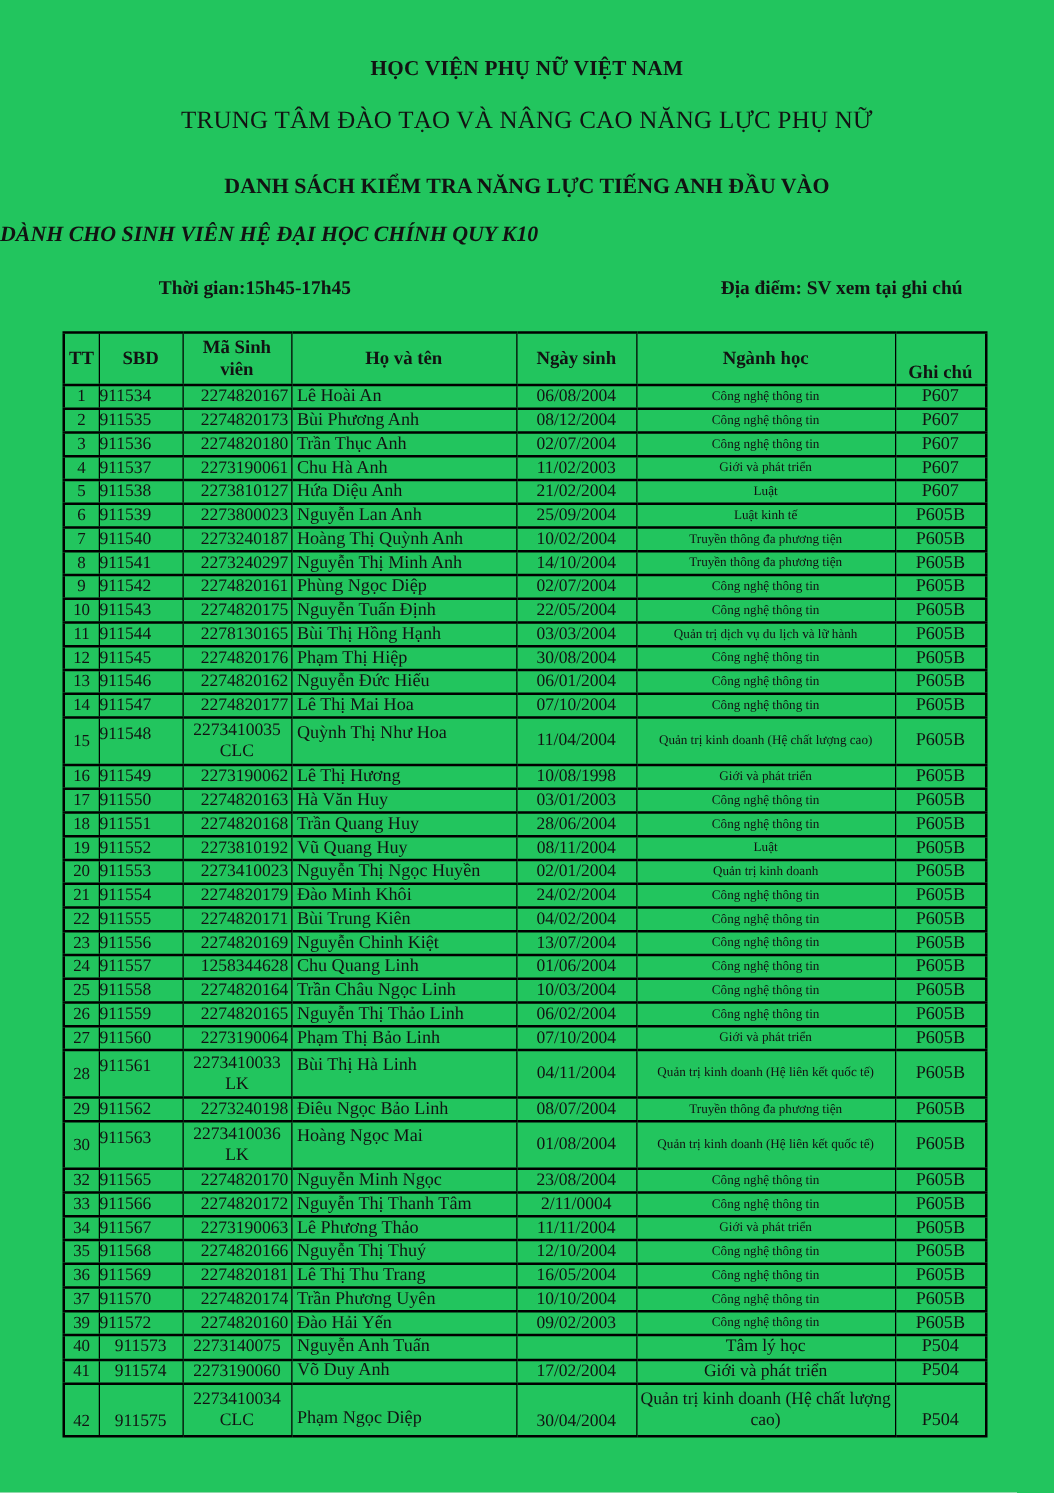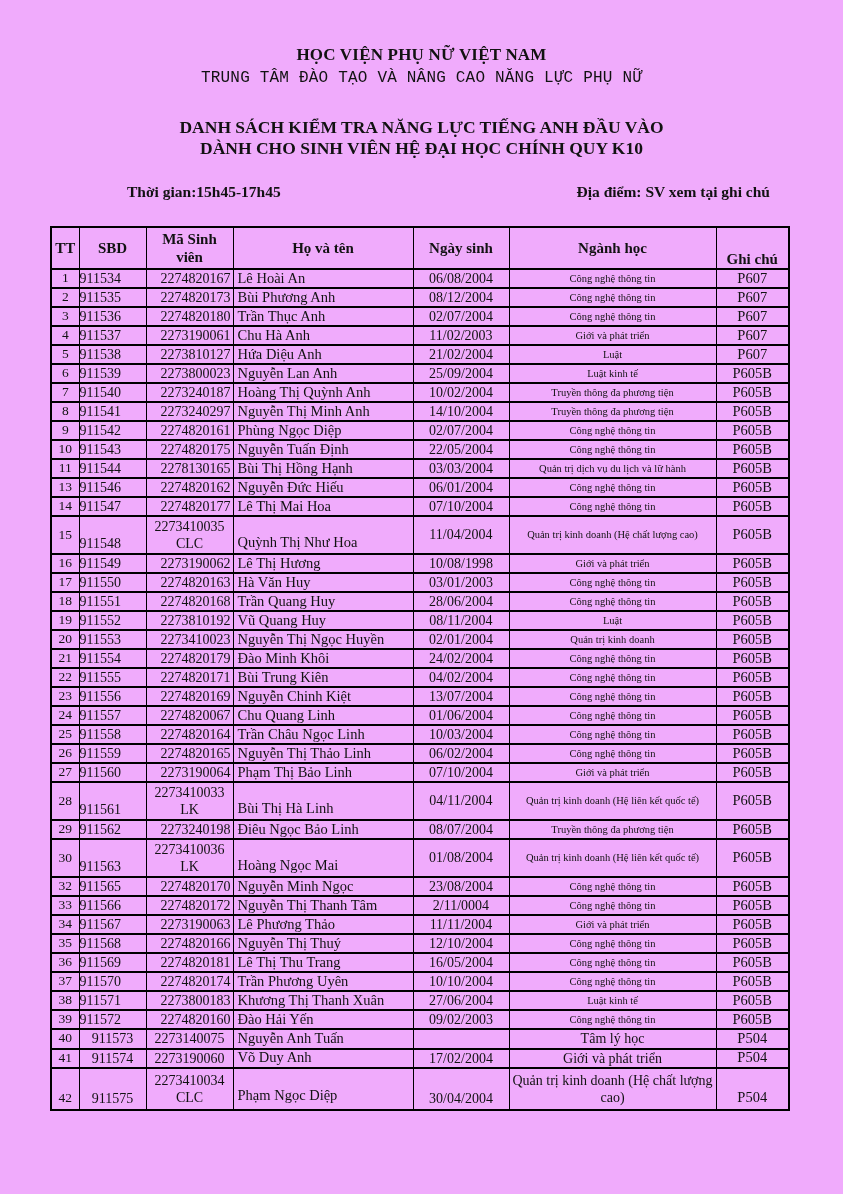--- a/index.html
+++ b/index.html
@@ -1,28 +1,28 @@
 <!DOCTYPE html>
 <html><head>
 <meta charset="utf-8">
 <style>
   html,body { margin:0; padding:0; background:#e8e8e8; }
   .page {
     position:relative;
     width:843px; height:1194px;
-    background:#f0abfc;
+    background:#22c55e;
     color:#121212;
     font-family:"Liberation Serif","DejaVu Serif",serif;
     overflow:hidden;
     margin:0 auto;
   }
   .org1 { padding-top:45px; text-align:center; font-size:17px; font-weight:bold; letter-spacing:0.2px; }
-  .org2 { margin-top:4px; text-align:center; font-size:16px; letter-spacing:0.2px;font-family:Liberation Mono, monospace; }
+  .org2 { margin-top:20px; text-align:center; font-size:20px; letter-spacing:0.2px; }
   .title1 { margin-top:30px; text-align:center; font-size:17.5px; font-weight:bold; }
-  .title2 { margin-top:0; text-align:center; font-size:17.5px; font-weight:bold; }
+  .title2 { margin-top:18px; font-size:17.5px; font-weight:bold;font-style:italic; }
   .meta {
     display:flex; justify-content:space-between;
     margin:24px 73px 0 127px;
     font-size:15.5px; font-weight:bold;
   }
   table.roster {
     margin:25px 0 0 50px;
     width:738px;
     border-collapse:collapse;
     table-layout:fixed;
@@ -50,21 +50,21 @@
   tr.row-end-tall { height:42px; }
   td.c-tt   { text-align:center; font-size:13.5px; }
   td.c-sbd  { padding-right:3px; font-size:14px; }
   td.c-code { text-align:right; padding-right:2px; font-size:14px; }
   td.c-name { text-align:left; padding-left:4px; font-size:14.5px; }
   td.c-dob  { text-align:center; font-size:14px; }
   td.c-major{ text-align:center; font-size:10.5px; }
   td.c-room { text-align:center; font-size:14.5px; }
   
   tr.row-tall td.c-sbd,
-  tr.row-tall td.c-name { vertical-align:bottom; padding-bottom:2px; }
+  tr.row-tall td.c-name { vertical-align:bottom; padding-bottom:16px; }
   tr.row-tall td.c-code,
   tr.row-end-tall td.c-code { text-align:center; padding-right:0; line-height:1.25; }
   
   tr.row-end td.c-sbd, tr.row-end-tall td.c-sbd { text-align:center; padding-right:0; }
   tr.row-end td.c-code { text-align:center; padding-right:0; }
   tr.row-end td.c-major, tr.row-end-tall td.c-major { font-size:14px; line-height:1.25; }
   tr.row-end-tall td.c-name { vertical-align:top; padding-top:19px; }
   tr.row-end-tall td.c-tt,
   tr.row-end-tall td.c-sbd,
   tr.row-end-tall td.c-dob,
@@ -198,20 +198,29 @@
         <tr class="row-normal">
           <td class="c-tt">11</td>
           <td class="c-sbd">911544</td>
           <td class="c-code">2278130165</td>
           <td class="c-name">Bùi Thị Hồng Hạnh</td>
           <td class="c-dob">03/03/2004</td>
           <td class="c-major">Quản trị dịch vụ du lịch và lữ hành</td>
           <td class="c-room">P605B</td>
         </tr>
         <tr class="row-normal">
+          <td class="c-tt">12</td>
+          <td class="c-sbd">911545</td>
+          <td class="c-code">2274820176</td>
+          <td class="c-name">Phạm Thị Hiệp</td>
+          <td class="c-dob">30/08/2004</td>
+          <td class="c-major">Công nghệ thông tin</td>
+          <td class="c-room">P605B</td>
+        </tr>
+        <tr class="row-normal">
           <td class="c-tt">13</td>
           <td class="c-sbd">911546</td>
           <td class="c-code">2274820162</td>
           <td class="c-name">Nguyễn Đức Hiếu</td>
           <td class="c-dob">06/01/2004</td>
           <td class="c-major">Công nghệ thông tin</td>
           <td class="c-room">P605B</td>
         </tr>
         <tr class="row-normal">
           <td class="c-tt">14</td>
@@ -302,21 +311,21 @@
           <td class="c-sbd">911556</td>
           <td class="c-code">2274820169</td>
           <td class="c-name">Nguyễn Chinh Kiệt</td>
           <td class="c-dob">13/07/2004</td>
           <td class="c-major">Công nghệ thông tin</td>
           <td class="c-room">P605B</td>
         </tr>
         <tr class="row-normal">
           <td class="c-tt">24</td>
           <td class="c-sbd">911557</td>
-          <td class="c-code">2274820067</td>
+          <td class="c-code">1258344628</td>
           <td class="c-name">Chu Quang Linh</td>
           <td class="c-dob">01/06/2004</td>
           <td class="c-major">Công nghệ thông tin</td>
           <td class="c-room">P605B</td>
         </tr>
         <tr class="row-normal">
           <td class="c-tt">25</td>
           <td class="c-sbd">911558</td>
           <td class="c-code">2274820164</td>
           <td class="c-name">Trần Châu Ngọc Linh</td>
@@ -420,29 +429,20 @@
           <td class="c-major">Công nghệ thông tin</td>
           <td class="c-room">P605B</td>
         </tr>
         <tr class="row-normal">
           <td class="c-tt">37</td>
           <td class="c-sbd">911570</td>
           <td class="c-code">2274820174</td>
           <td class="c-name">Trần Phương Uyên</td>
           <td class="c-dob">10/10/2004</td>
           <td class="c-major">Công nghệ thông tin</td>
-          <td class="c-room">P605B</td>
-        </tr>
-        <tr class="row-normal">
-          <td class="c-tt">38</td>
-          <td class="c-sbd">911571</td>
-          <td class="c-code">2273800183</td>
-          <td class="c-name">Khương Thị Thanh Xuân</td>
-          <td class="c-dob">27/06/2004</td>
-          <td class="c-major">Luật kinh tế</td>
           <td class="c-room">P605B</td>
         </tr>
         <tr class="row-normal">
           <td class="c-tt">39</td>
           <td class="c-sbd">911572</td>
           <td class="c-code">2274820160</td>
           <td class="c-name">Đào Hải Yến</td>
           <td class="c-dob">09/02/2003</td>
           <td class="c-major">Công nghệ thông tin</td>
           <td class="c-room">P605B</td>

